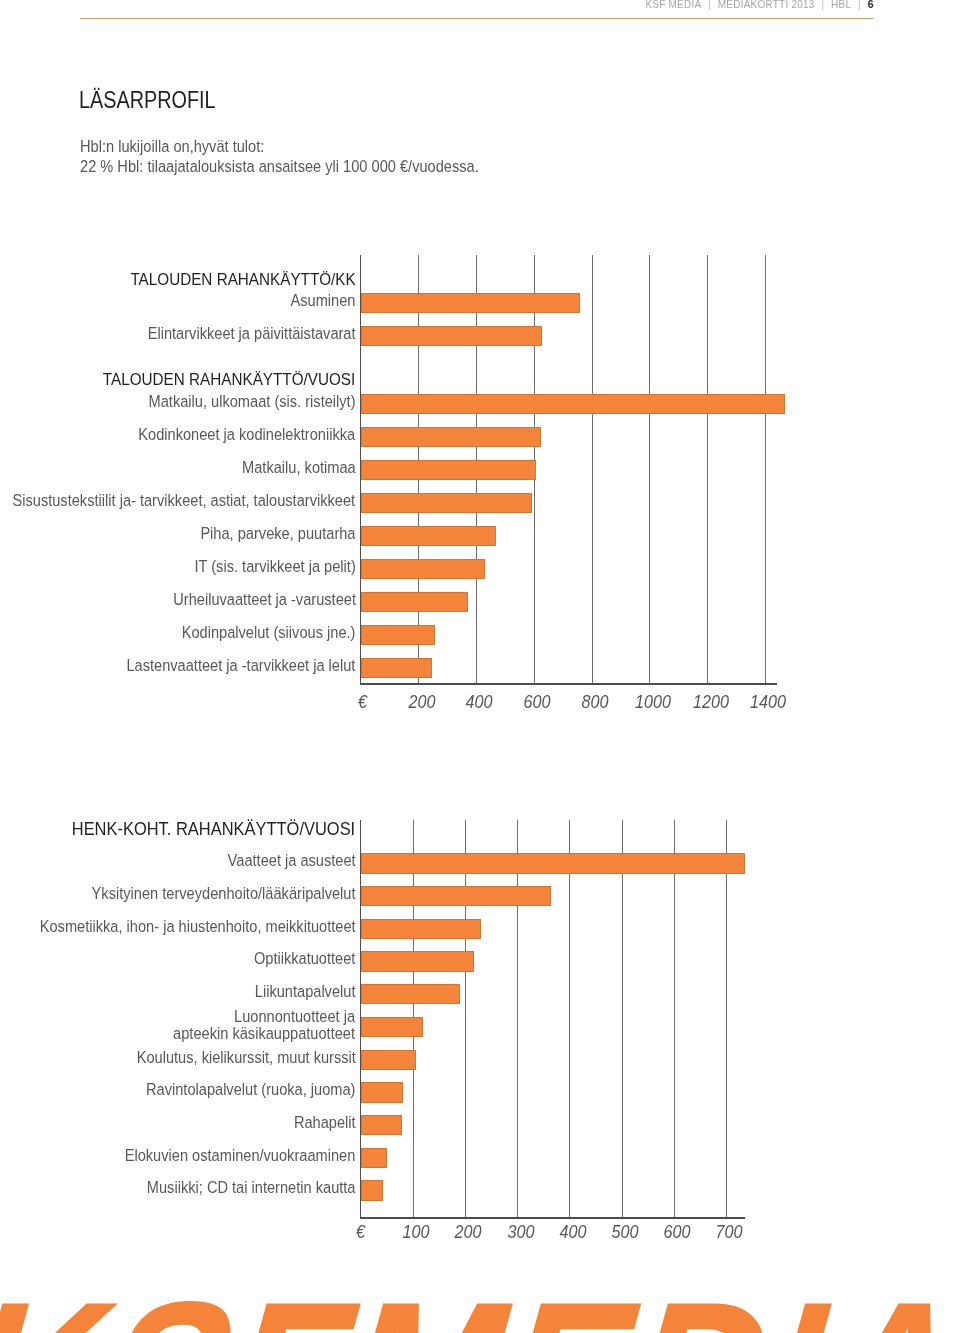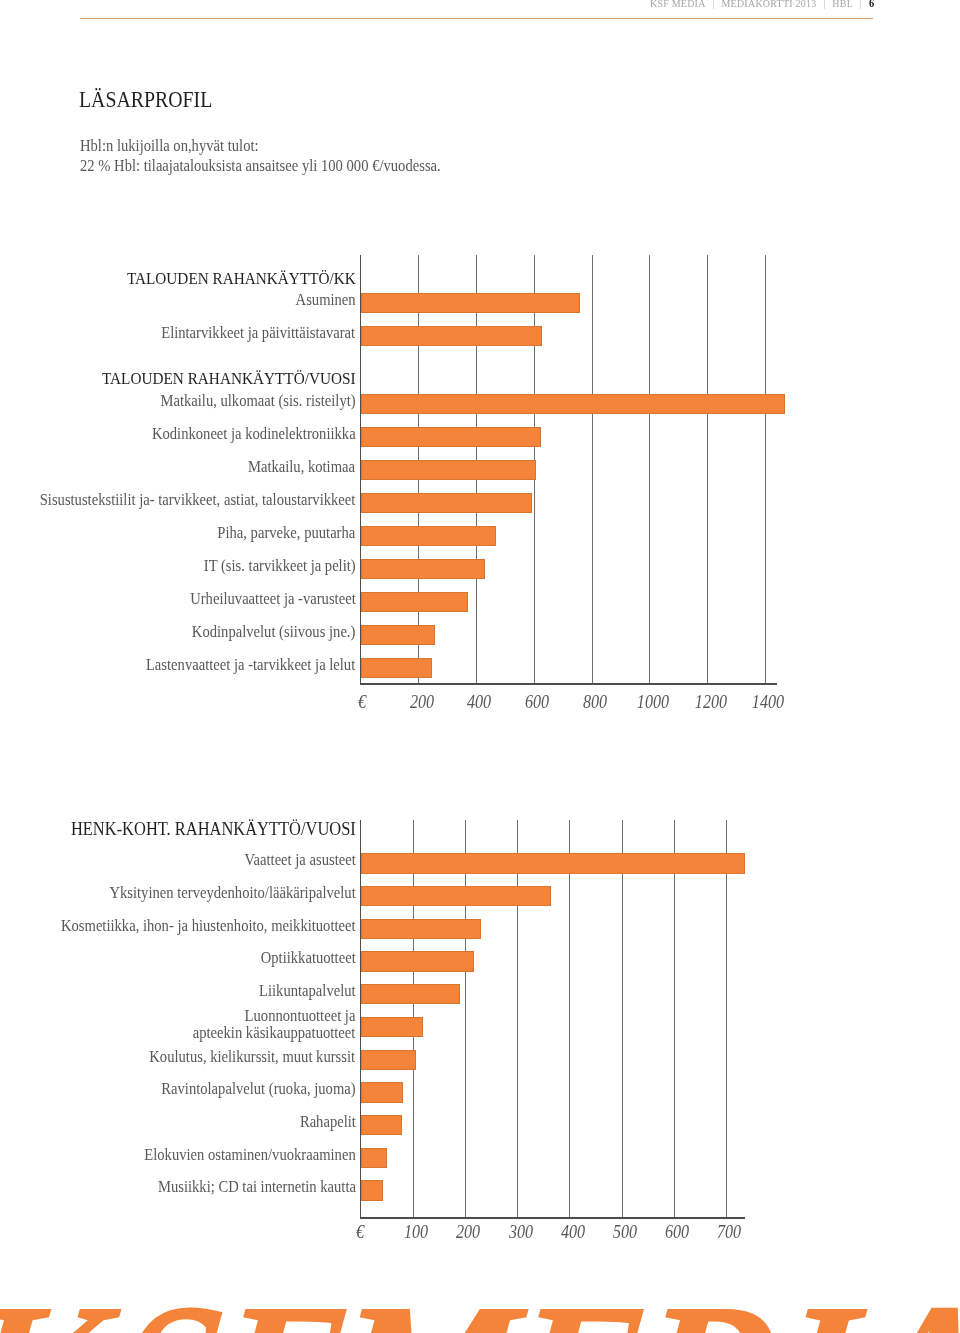--- a/index.html
+++ b/index.html
@@ -1,20 +1,20 @@
 <!DOCTYPE html>
 <html><head>
 <meta charset="utf-8">
 <title>KSF Media Mediakortti 2013 HBL</title>
 <style>
   html,body{margin:0;padding:0;}
   body{width:960px;height:1333px;background:#ffffff;
        font-family:"Liberation Sans",sans-serif;
        -webkit-font-smoothing:antialiased;overflow:hidden;position:relative;}
-  .page{position:absolute;left:0;top:0;width:960px;height:1333px;overflow:hidden;font-family:Liberation Serif, serif;}
+  .page{position:absolute;left:0;top:0;width:960px;height:1333px;overflow:hidden;}
 
   
   .hdr{position:absolute;right:86px;top:-3.2px;height:18px;
        display:flex;justify-content:flex-end;align-items:baseline;
        font-size:11.1px;color:#a7a7a9;white-space:nowrap;letter-spacing:.26px;
        transform:scaleX(.9);transform-origin:100% 0;}
   .hdr .sep{margin:0 7.6px;color:#bcbcbe;}
   .hdr .pg{color:#231f20;font-weight:bold;font-size:11.6px;}
   .hdr-rule{position:absolute;left:80px;top:17.5px;width:792.6px;height:1.1px;
             background:#d79a6c;}

